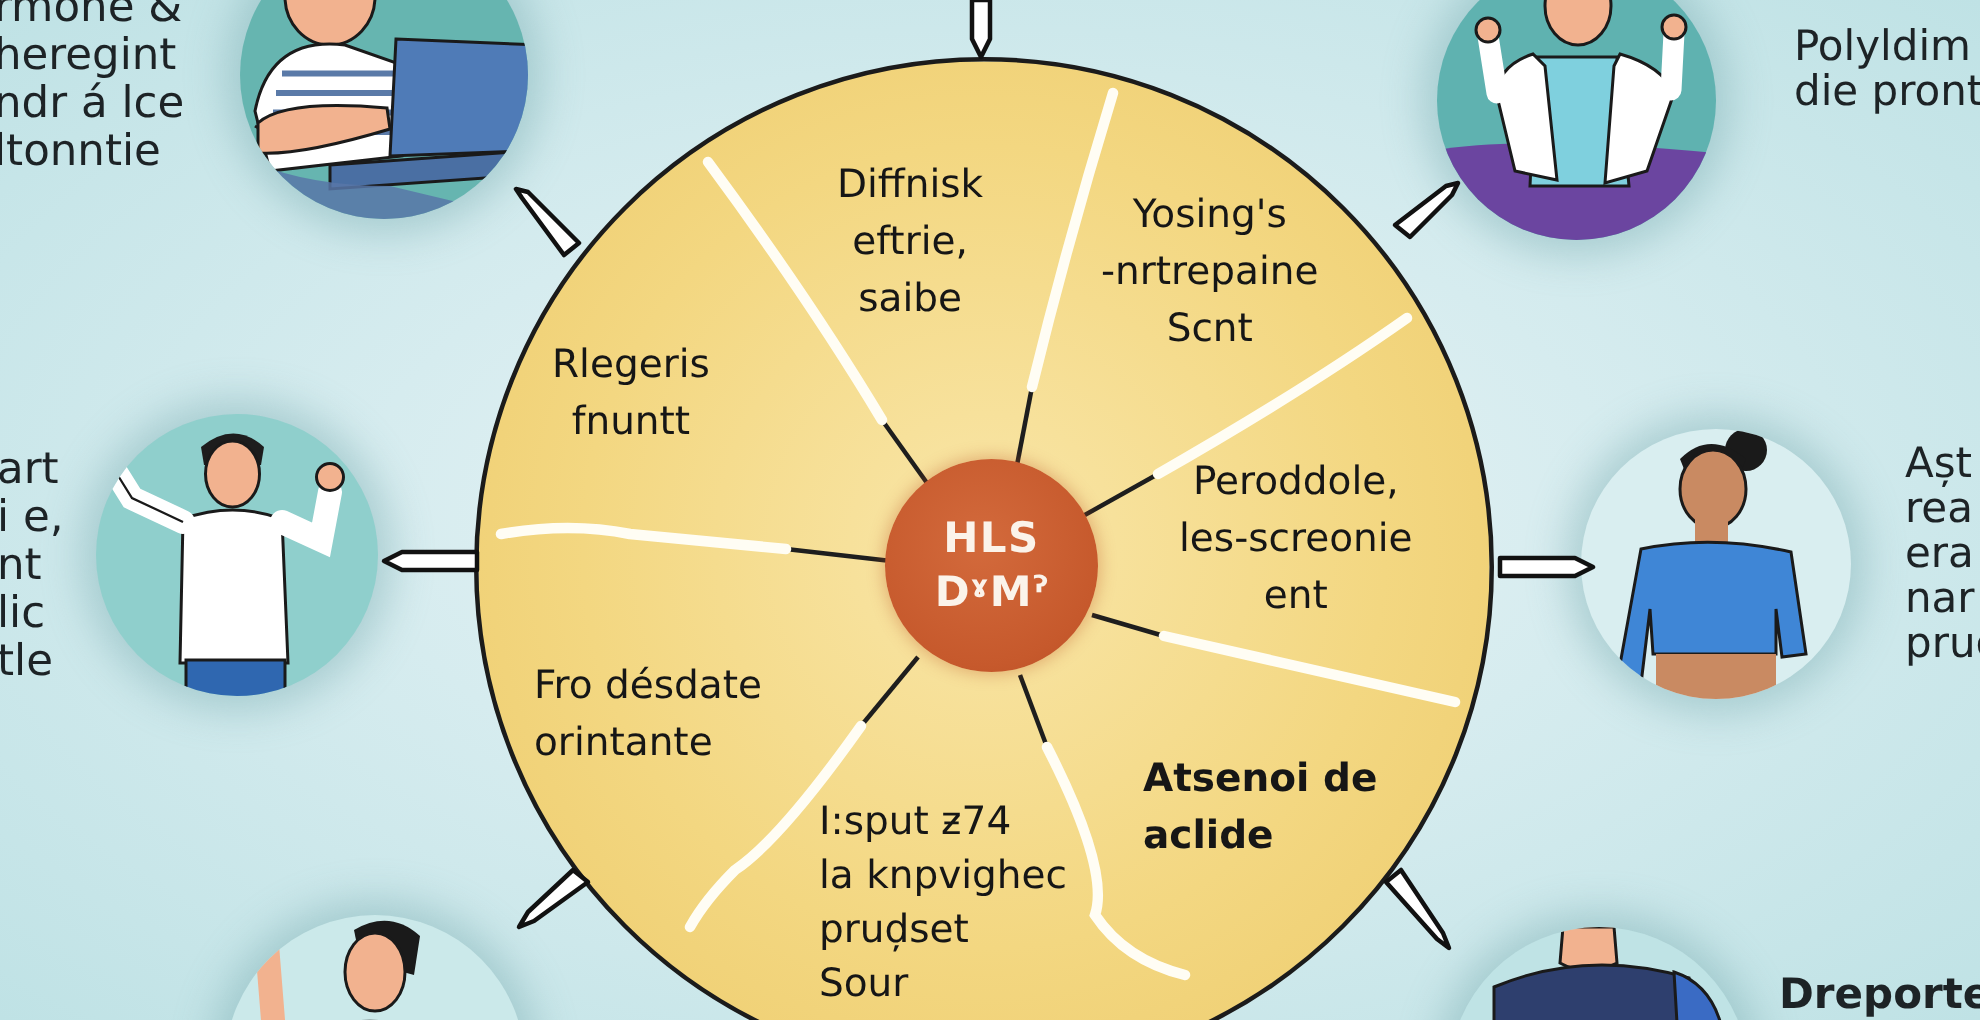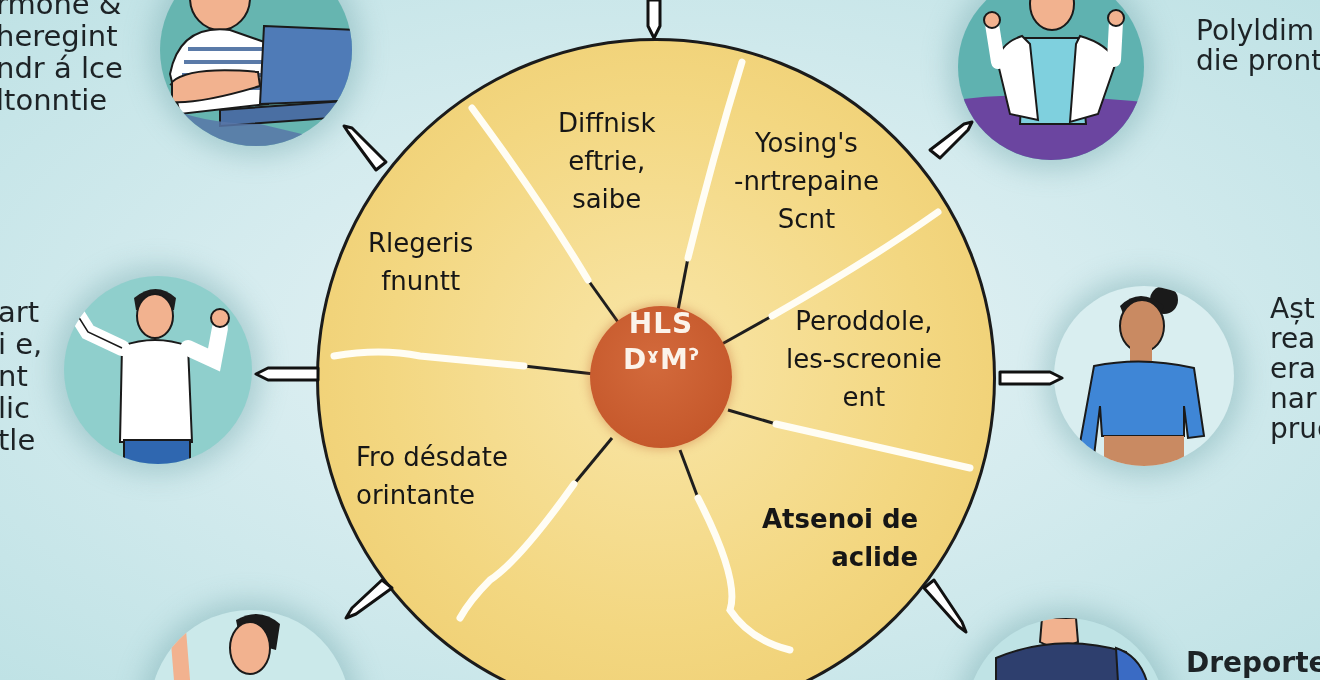--- a/index.html
+++ b/index.html
@@ -13,21 +13,21 @@
     box-shadow:0 0 26px 10px rgba(120,170,175,0.45);}
   .avatar svg{position:absolute;left:0;top:0;width:100%;height:100%;}
   .wheel{position:absolute;left:316px;top:38px;width:680px;height:680px;border-radius:50%;
     background:radial-gradient(circle at 50% 48%, #f9e6a8 0%, #f3d781 55%, #ecc968 100%);
     border:3px solid #1b1b1b;box-sizing:border-box;}
   .wheel-svg{position:absolute;left:0;top:0;width:1320px;height:680px;pointer-events:none;}
   .seg-label{position:absolute;color:#161616;font-size:26px;line-height:38px;white-space:pre;text-align:left;}
   .hub{position:absolute;left:590px;top:306px;width:142px;height:142px;border-radius:50%;
     background:radial-gradient(circle at 45% 40%, #d36a3c 0%, #c6592c 70%, #b84e24 100%);
     box-shadow:0 0 10px 2px rgba(190,90,40,0.35);
-    display:flex;flex-direction:column;align-items:center;}
+    display:flex;flex-direction:column;align-items:center;justify-content:center;}
   .hub span{color:#fbf3ea;font-weight:bold;font-size:28px;line-height:36px;letter-spacing:1px;}
 </style>
 </head>
 <body>
 
 <div class="stage">
 
   <div class="side-text" style="left:-4px;top:-12px;">rmone &amp;
 heregint
 ndr á lce
@@ -157,20 +157,24 @@
   <div class="seg-label" style="left:734px;top:124px;text-align:center;">Yosing's
 -nrtrepaine
 Scnt</div>
   <div class="seg-label" style="left:368px;top:224px;text-align:center;">Rlegeris
 fnuntt</div>
   <div class="seg-label" style="left:786px;top:302px;text-align:center;">Peroddole,
 les-screonie
 ent</div>
   <div class="seg-label" style="left:356px;top:438px;">Fro désdate
 orintante</div>
-  <div class="seg-label" style="left:762px;top:500px;text-align:right;font-weight:bold;">Atsenoi de
+  <div class="seg-label" style="left:546px;top:530px;line-height:36px;">I:sput ƶ74
+la knpvighec
+prud̦set
+Sour</div>
+  <div class="seg-label" style="left:762px;top:500px;text-align:left;font-weight:bold;">Atsenoi de
 aclide</div>
 
   <div class="hub">
     <span>HLS</span>
     <span>DˠMˀ</span>
   </div>
 </div>
 
 </body></html>

